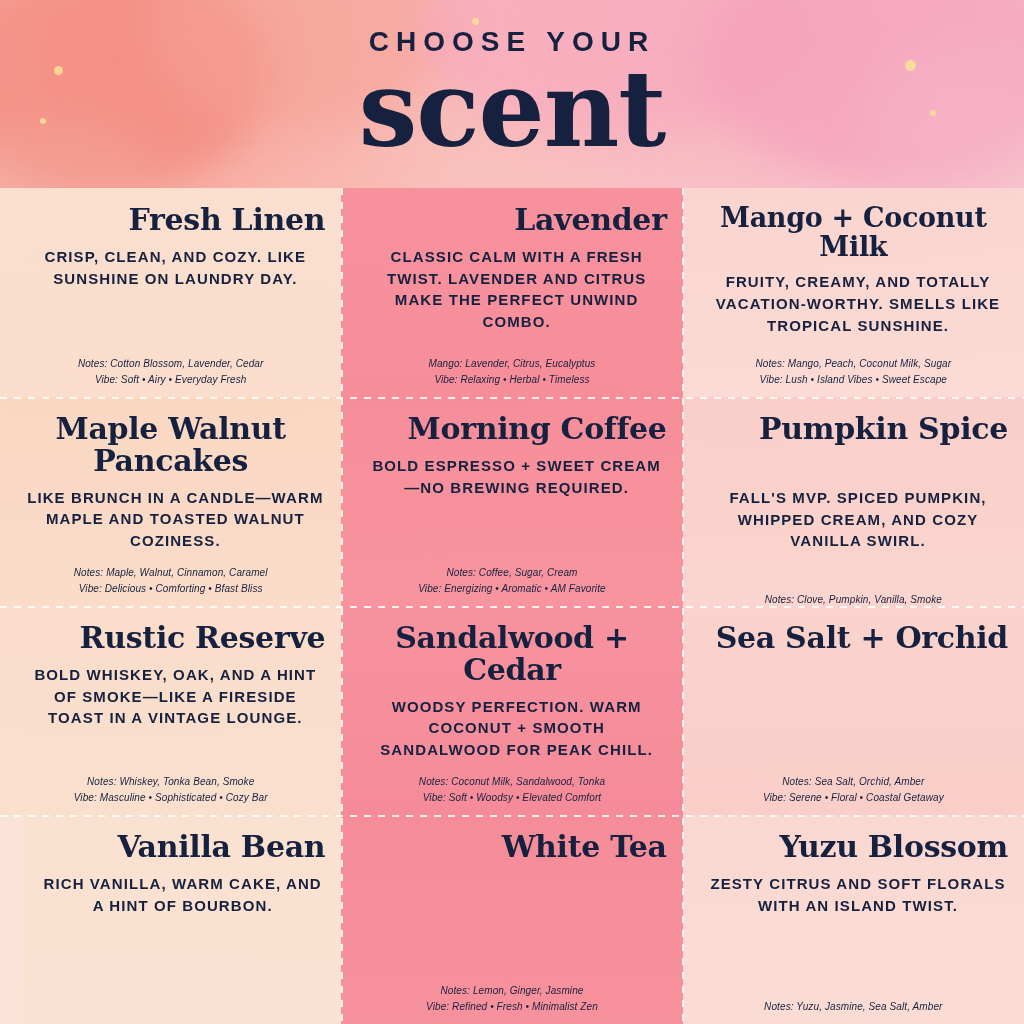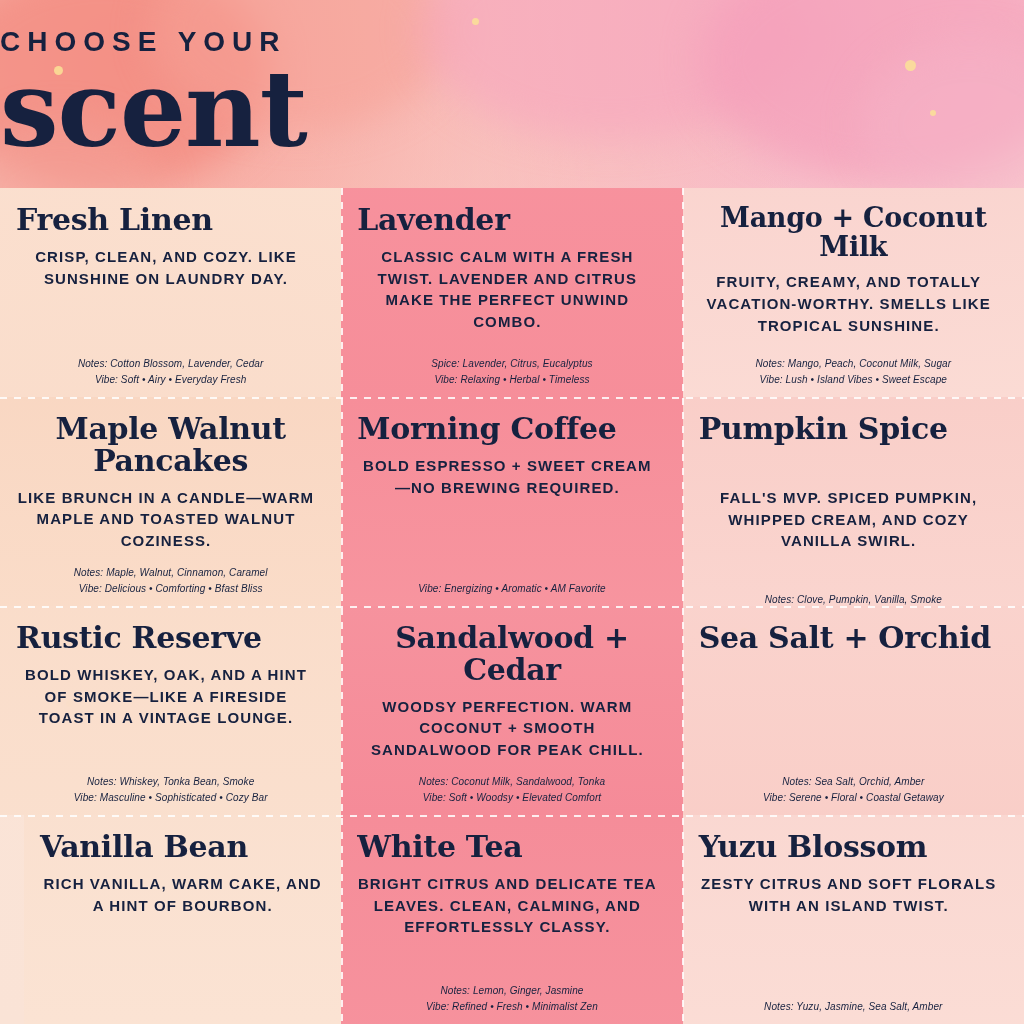--- a/index.html
+++ b/index.html
@@ -44,20 +44,21 @@
     position: absolute;
     border-radius: 50%;
     background: rgba(250,226,150,0.85);
     pointer-events: none;
   }
 
   
   .header {
     position: relative;
     height: 188px;
+    text-align: center;
     z-index: 3;
   }
   .kicker {
     padding-top: 26px;
     font-family: "Liberation Sans", sans-serif;
     font-weight: bold;
     font-size: 28px;
     letter-spacing: 7px;
     color: #16213f;
   }
@@ -98,21 +99,21 @@
     background: repeating-linear-gradient(90deg, rgba(255,255,255,0.85) 0 7px, rgba(255,255,255,0) 7px 14px);
     z-index: 4;
     pointer-events: none;
   }
 
   .cell {
     position: relative;
     padding: 14px 16px 10px;
     display: flex;
     flex-direction: column;
-    align-items: flex-start;
+    align-items: flex-end;
     text-align: center;
     color: #16213f;
     overflow: hidden;
   }
   
   .cell.c0 { background: linear-gradient(180deg, rgba(250,223,205,0.92), rgba(249,219,200,0.92)); }
   .cell.c1 { background: linear-gradient(180deg, rgba(247,146,158,0.95), rgba(246,143,155,0.95)); }
   .cell.c2 { background: linear-gradient(180deg, rgba(250,213,209,0.93), rgba(250,210,205,0.93)); }
 
   
@@ -205,21 +206,21 @@
       <div class="meta-wrap">
         <div class="scent-notes">Notes: Cotton Blossom, Lavender, Cedar</div>
         <div class="scent-vibe">Vibe: Soft • Airy • Everyday Fresh</div>
       </div>
     </div>
 
     <div class="cell r0 c1">
       <div class="scent-name">Lavender</div>
       <div class="scent-desc">CLASSIC CALM WITH A FRESH TWIST. LAVENDER AND CITRUS MAKE THE PERFECT UNWIND COMBO.</div>
       <div class="meta-wrap">
-        <div class="scent-notes">Spice: Lavender, Citrus, Eucalyptus</div>
+        <div class="scent-notes">Mango: Lavender, Citrus, Eucalyptus</div>
         <div class="scent-vibe">Vibe: Relaxing • Herbal • Timeless</div>
       </div>
     </div>
 
     <div class="cell r0 c2">
       <div class="scent-name small">Mango + Coconut Milk</div>
       <div class="scent-desc">FRUITY, CREAMY, AND TOTALLY VACATION-WORTHY. SMELLS LIKE TROPICAL SUNSHINE.</div>
       <div class="meta-wrap">
         <div class="scent-notes">Notes: Mango, Peach, Coconut Milk, Sugar</div>
         <div class="scent-vibe">Vibe: Lush • Island Vibes • Sweet Escape</div>
@@ -232,20 +233,21 @@
       <div class="meta-wrap">
         <div class="scent-notes">Notes: Maple, Walnut, Cinnamon, Caramel</div>
         <div class="scent-vibe">Vibe: Delicious • Comforting • Bfast Bliss</div>
       </div>
     </div>
 
     <div class="cell r1 c1">
       <div class="scent-name">Morning Coffee</div>
       <div class="scent-desc">BOLD ESPRESSO + SWEET CREAM—NO BREWING REQUIRED.</div>
       <div class="meta-wrap">
+        <div class="scent-notes">Notes: Coffee, Sugar, Cream</div>
         <div class="scent-vibe">Vibe: Energizing • Aromatic • AM Favorite</div>
       </div>
     </div>
 
     <div class="cell r1 c2">
       <div class="scent-name">Pumpkin Spice</div>
       <div class="scent-desc">FALL'S MVP. SPICED PUMPKIN, WHIPPED CREAM, AND COZY VANILLA SWIRL.</div>
       <div class="meta-wrap">
         <div class="scent-notes">Notes: Clove, Pumpkin, Vanilla, Smoke</div>
         <div class="scent-vibe">Vibe: Warm • Spiced • Autumn Vibesdl</div>
@@ -278,21 +280,20 @@
       </div>
     </div>
 
     <div class="cell r3 c0">
       <div class="scent-name">Vanilla Bean</div>
       <div class="scent-desc">RICH VANILLA, WARM CAKE, AND A HINT OF BOURBON.</div>
     </div>
 
     <div class="cell r3 c1">
       <div class="scent-name">White Tea</div>
-      <div class="scent-desc">BRIGHT CITRUS AND DELICATE TEA LEAVES. CLEAN, CALMING, AND EFFORTLESSLY CLASSY.</div>
       <div class="meta-wrap">
         <div class="scent-notes">Notes: Lemon, Ginger, Jasmine</div>
         <div class="scent-vibe">Vibe: Refined • Fresh • Minimalist Zen</div>
       </div>
     </div>
 
     <div class="cell r3 c2">
       <div class="scent-name">Yuzu Blossom</div>
       <div class="scent-desc">ZESTY CITRUS AND SOFT FLORALS WITH AN ISLAND TWIST.</div>
       <div class="meta-wrap">

